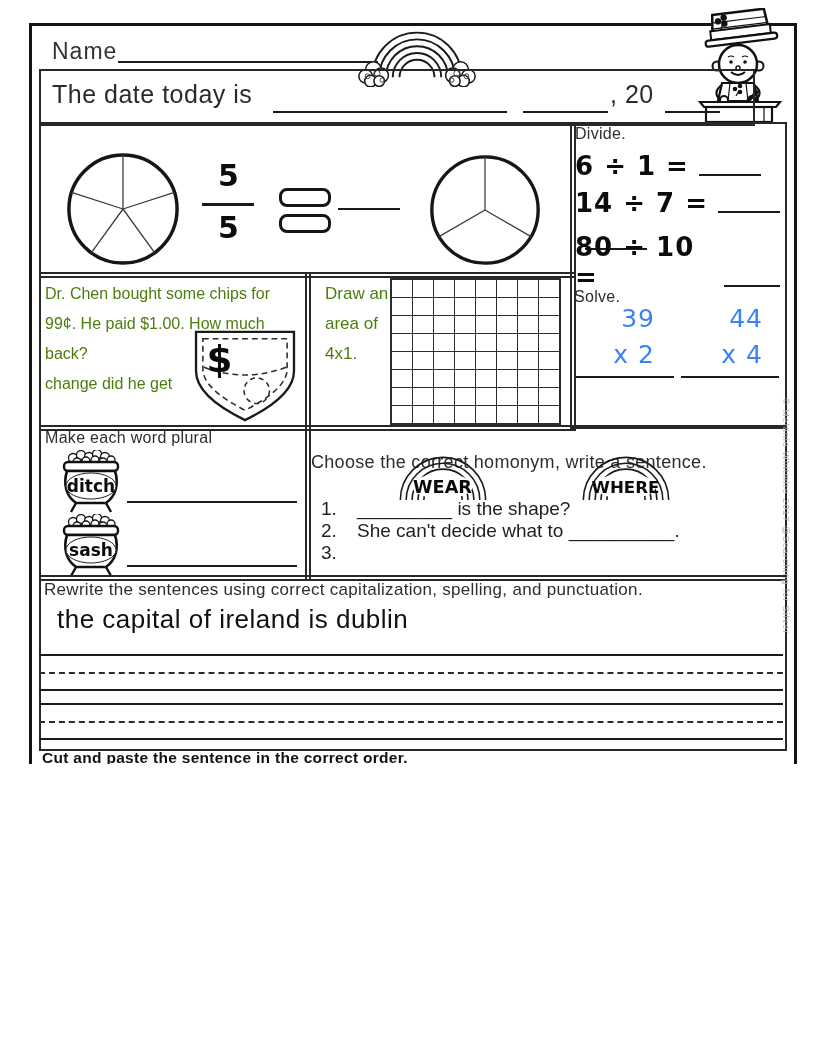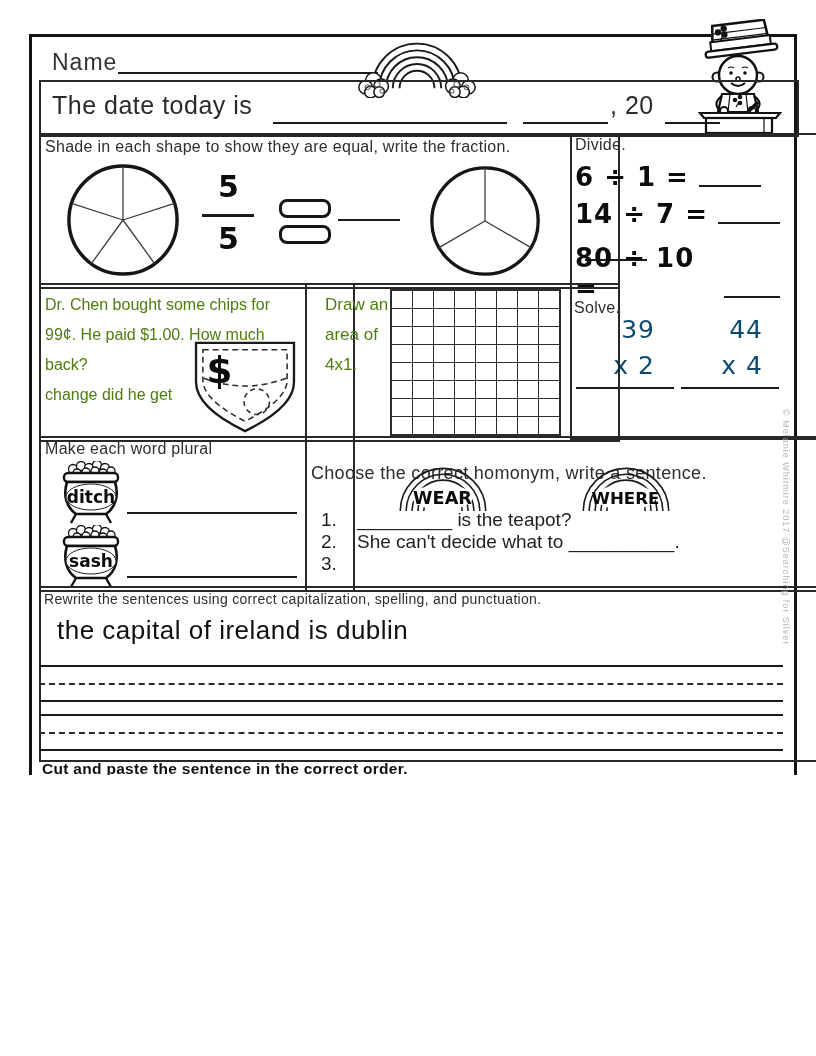--- a/index.html
+++ b/index.html
@@ -1,37 +1,37 @@
 <!DOCTYPE html>
 <html><head>
 <meta charset="utf-8">
 <style>
   html,body{margin:0;padding:0;background:#fff;}
   .page{position:relative;width:816px;height:764px;background:#fff;overflow:hidden;
-        font-family:"Liberation Sans",sans-serif;color:#222;margin-top:11px;}
+        font-family:"Liberation Sans",sans-serif;color:#222;}
   .abs{position:absolute;}
   .outer-border{left:29px;top:23px;width:762px;height:878px;
         border:3px solid #141414;border-bottom-width:6px;}
-  .box{border:2px solid #282828;padding-left:44px;}
+  .box{border:2px solid #282828;}
   .instr{font-size:16px;color:#2e2e2e;letter-spacing:.3px;white-space:nowrap;}
   .line{height:0;border-top:2.5px solid #1b1b1b;}
   .thinline{height:0;border-top:2px solid #1b1b1b;}
   .dashline{height:0;border-top:2px dashed #2c2c2c;}
   .handnum{font-family:"DejaVu Sans",sans-serif;}
   .bold-math{font-family:"DejaVu Sans",sans-serif;font-weight:800;font-size:26px;color:#0c0c0c;letter-spacing:1px;}
   .name-label{font-size:23px;color:#333;letter-spacing:1px;}
   .date-text{font-size:25px;color:#2b2b2b;letter-spacing:.5px;white-space:nowrap;}
   .wp-text{font-size:16px;line-height:30px;color:#4d7c0f;white-space:nowrap;}
   .area-grid{width:169px;height:145px;border:1px solid #2c2c2c;
       background-image:repeating-linear-gradient(to right,#2c2c2c 0 1px,transparent 1px 21px),
                        repeating-linear-gradient(to bottom,#2c2c2c 0 1px,transparent 1px 18px);}
   .divrow{display:flex;align-items:flex-end;height:37px;}
   .divrow .line{width:62px;margin-left:10px;margin-bottom:5px;}
   .eqbar{width:46px;height:13px;border:3px solid #151515;border-radius:8px;}
-  .solve-col{width:80px;text-align:right;font-size:25px;line-height:36px;color:#0c4a6e;letter-spacing:1px;}
+  .solve-col{width:80px;text-align:right;font-size:25px;line-height:36px;color:#3b82f6;letter-spacing:1px;}
   .hw{font-size:19px;color:#1f1f1f;white-space:nowrap;}
   .sentence{font-size:26px;color:#101010;letter-spacing:.5px;white-space:nowrap;}
   .cutgrid{display:flex;}
   .cutgrid .cell{flex:1;border-left:2px solid #2f2f2f;}
   .cutgrid .cell:first-child{border-left:none;}
   .wordbank{display:flex;border:2.5px dashed #222;}
   .wordbank .wcell{flex:1;border-left:2.5px dashed #222;display:flex;align-items:center;justify-content:center;
       font-size:30px;color:#111;letter-spacing:1px;}
   .wordbank .wcell:first-child{border-left:none;}
   .copyright{left:781px;top:398px;height:400px;writing-mode:vertical-rl;text-orientation:sideways;
@@ -122,21 +122,20 @@
 
   <div class="abs box" style="left:39px;top:69px;width:712px;height:53px;">
     <span class="abs date-text" style="left:11px;top:9px;">The date today is</span>
     <span class="abs line" style="left:232px;top:40px;width:234px;"></span>
     <span class="abs line" style="left:482px;top:40px;width:85px;"></span>
     <span class="abs date-text" style="left:569px;top:9px;">, 20</span>
     <span class="abs line" style="left:624px;top:40px;width:55px;"></span>
   </div>
 
   <div class="abs box" style="left:39px;top:122px;width:533px;height:152px;"></div>
-  <div class="abs instr" style="left:45px;top:127px;">Shade in each shape to show they are equal, write the fraction.</div>
   <svg class="abs" style="left:64px;top:150px;" width="118" height="118" viewBox="0 0 120 120">
     <circle cx="60" cy="60" r="55" fill="#fff" stroke="#161616" stroke-width="3.5"></circle>
     <g stroke="#3a3a3a" stroke-width="1.3">
       <path d="M60 60 L60 5"></path>
         <path d="M60 60 L7.7 43"></path>
         <path d="M60 60 L27.7 104.5"></path>
       <path d="M60 60 L92.3 104.5"></path>
         <path d="M60 60 L112.3 43"></path>
     </g>
   </svg>
@@ -272,28 +271,28 @@
       <path d="M4 51 A43 43 0 0 1 91 51"></path>
         <path d="M10 51 A37 37 0 0 1 85 51"></path>
       <path d="M16 51 A31 31 0 0 1 79 51"></path>
         <path d="M22 51 A25 25 0 0 1 73 51"></path>
       <path d="M28 51 A19 19 0 0 1 67 51"></path>
     </g>
     <ellipse cx="47" cy="37" rx="31" ry="13" fill="#fff"></ellipse>
     <text x="47" y="44" font-family="DejaVu Sans" font-size="17" font-weight="800" fill="#0b0b0b" text-anchor="middle">WHERE</text>
   </svg>
   <div class="abs hw" style="left:321px;top:498px;">1.</div>
-  <div class="abs hw" style="left:357px;top:498px;">_________ is the teapot?</div>
+  <div class="abs hw" style="left:357px;top:498px;">_________ is the shape?</div>
   <div class="abs hw" style="left:321px;top:520px;">2.</div>
   <div class="abs hw" style="left:357px;top:520px;">She can't decide what to __________.</div>
   <div class="abs hw" style="left:321px;top:542px;">3.</div>
   <div class="abs hw" style="left:357px;top:542px;"></div>
 
   <div class="abs box" style="left:39px;top:575px;width:744px;height:172px;"></div>
-  <div class="abs instr" style="left:44px;top:580px;font-size:14px;">Rewrite the sentences using correct capitalization, spelling, and punctuation.</div>
+  <div class="abs instr" style="left:44px;top:580px;font-size:17px;">Rewrite the sentences using correct capitalization, spelling, and punctuation.</div>
   <div class="abs sentence" style="left:57px;top:604px;">the capital of ireland is dublin</div>
   <div class="abs thinline" style="left:39px;top:654px;width:744px;"></div>
   <div class="abs dashline" style="left:39px;top:672px;width:744px;"></div>
   <div class="abs thinline" style="left:39px;top:689px;width:744px;"></div>
   <div class="abs thinline" style="left:39px;top:703px;width:744px;"></div>
   <div class="abs dashline" style="left:39px;top:721px;width:744px;"></div>
   <div class="abs thinline" style="left:39px;top:738px;width:744px;"></div>
 
   <div class="abs instr" style="left:42px;top:749px;font-size:15.5px;font-weight:bold;color:#111;">Cut and paste the sentence in the correct order.</div>
   <div class="abs box cutgrid" style="left:39px;top:772px;width:744px;height:128px;">

